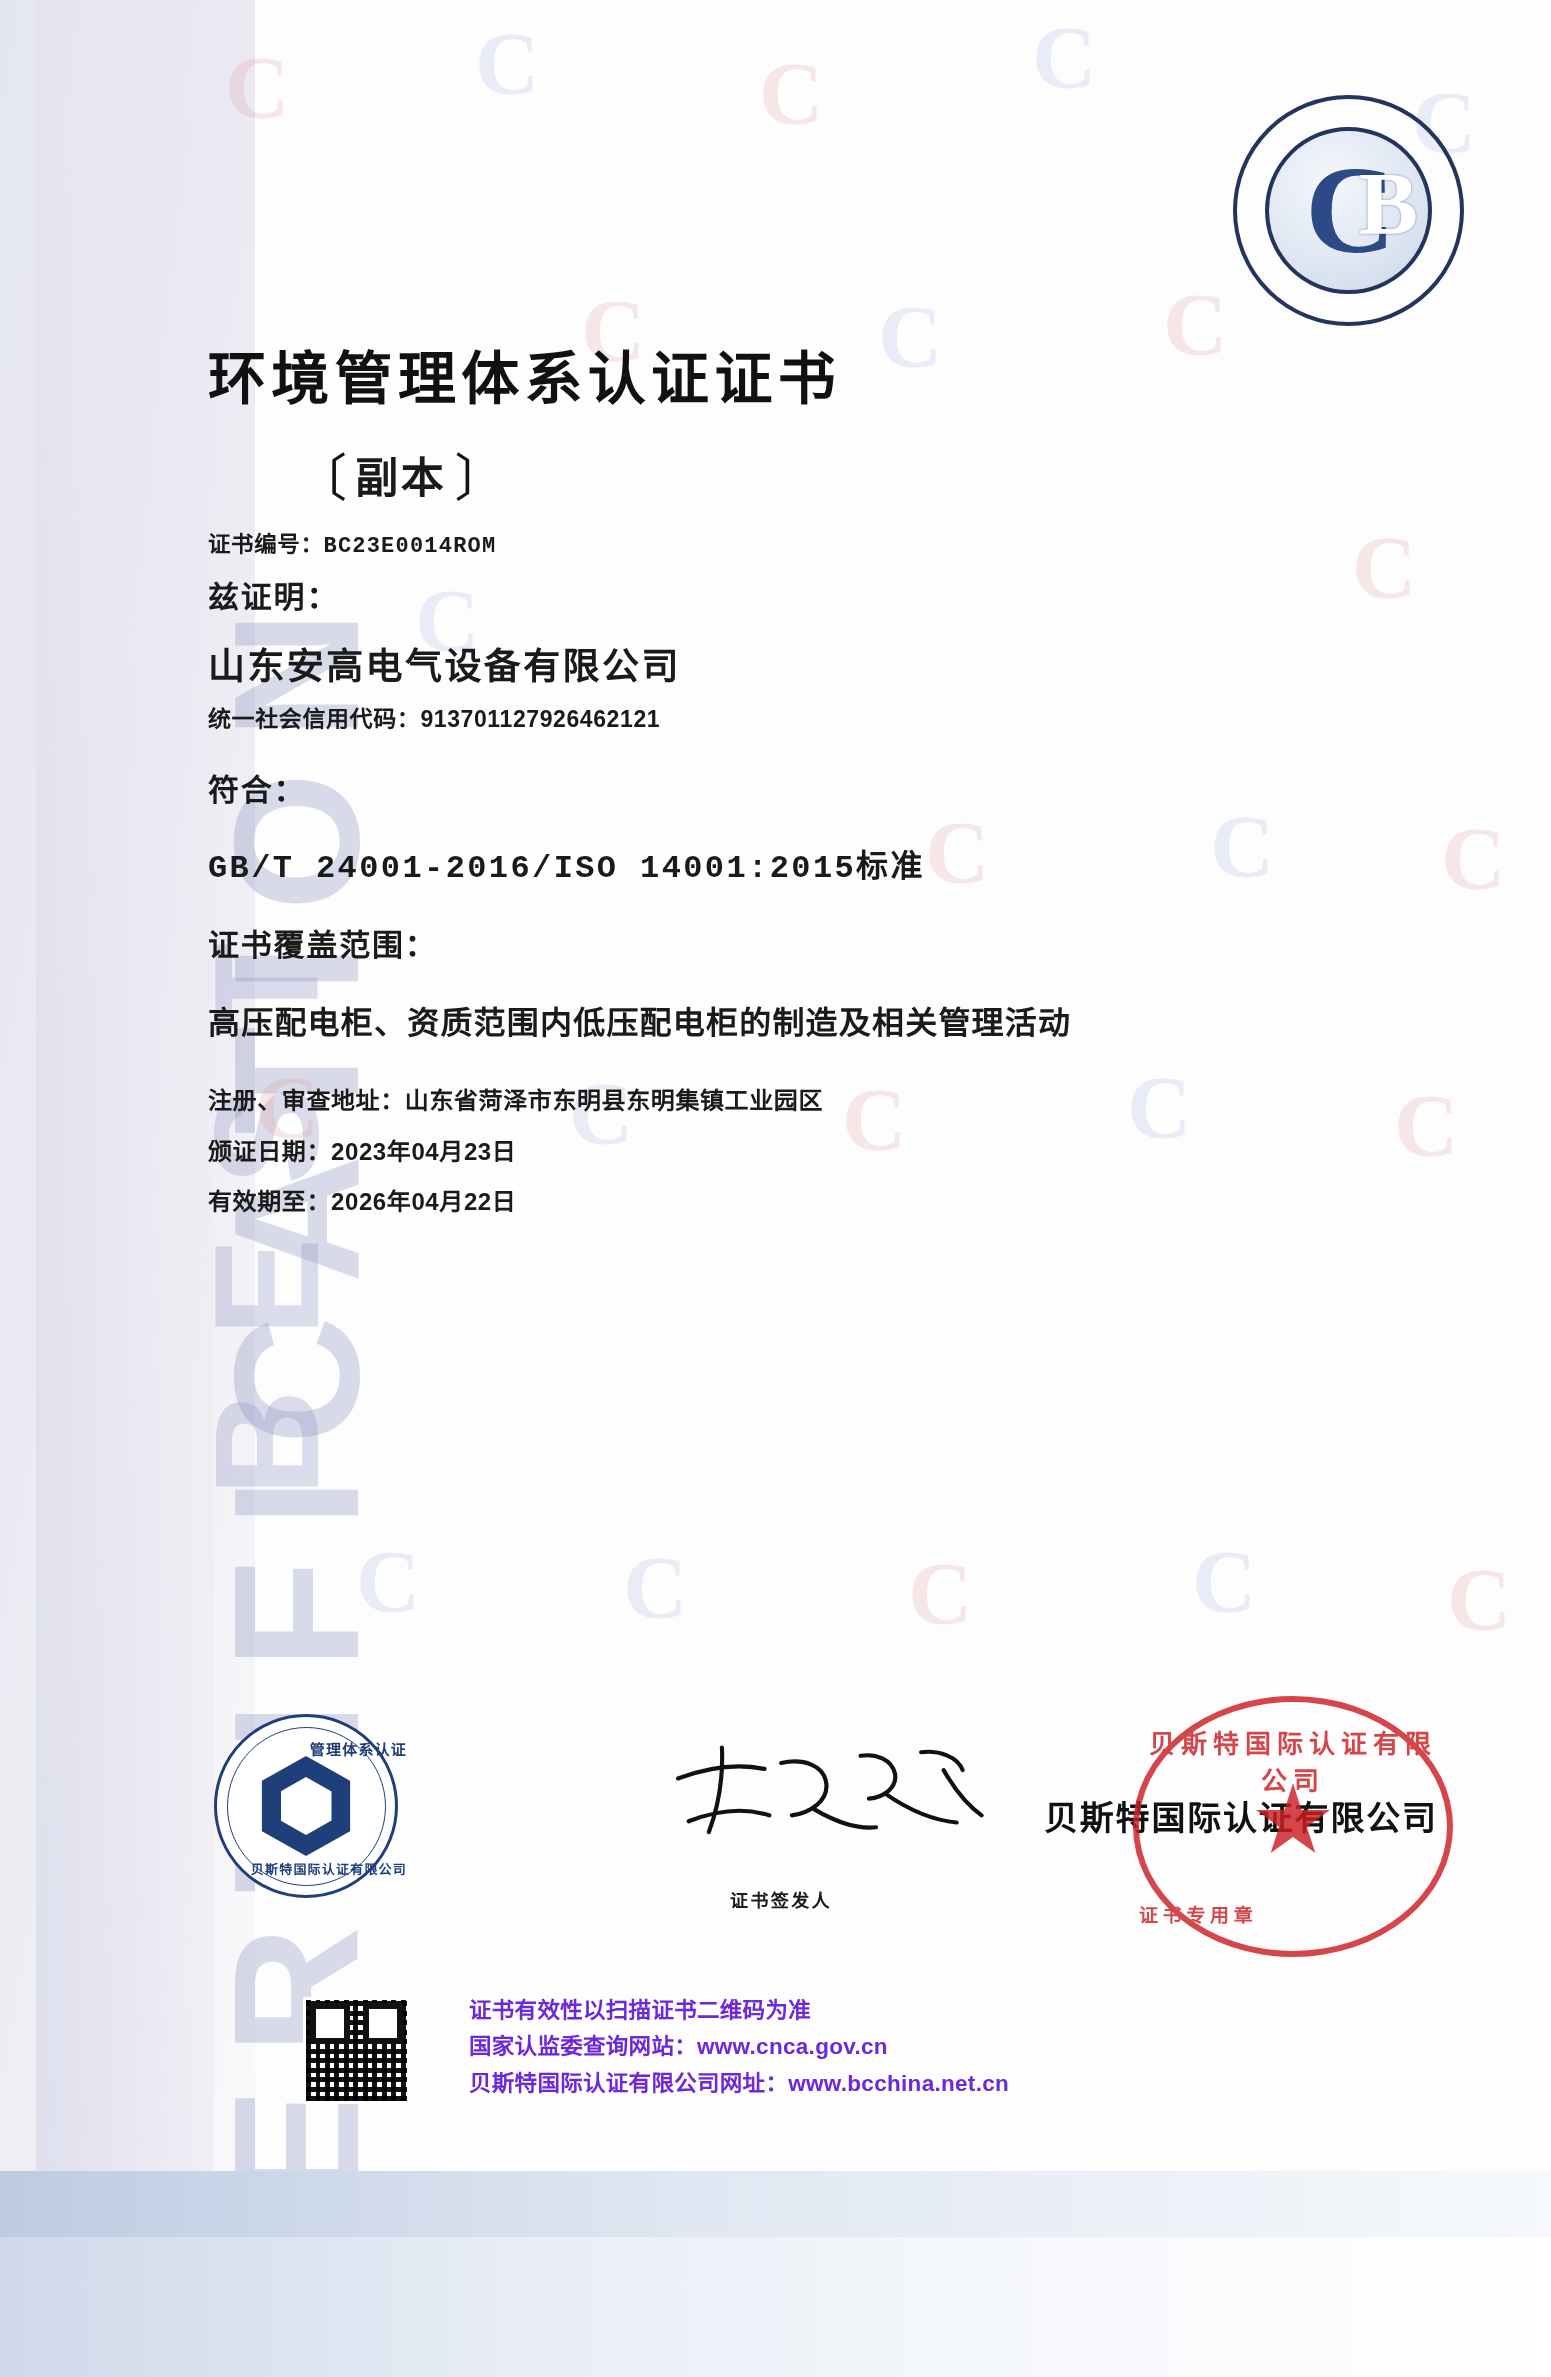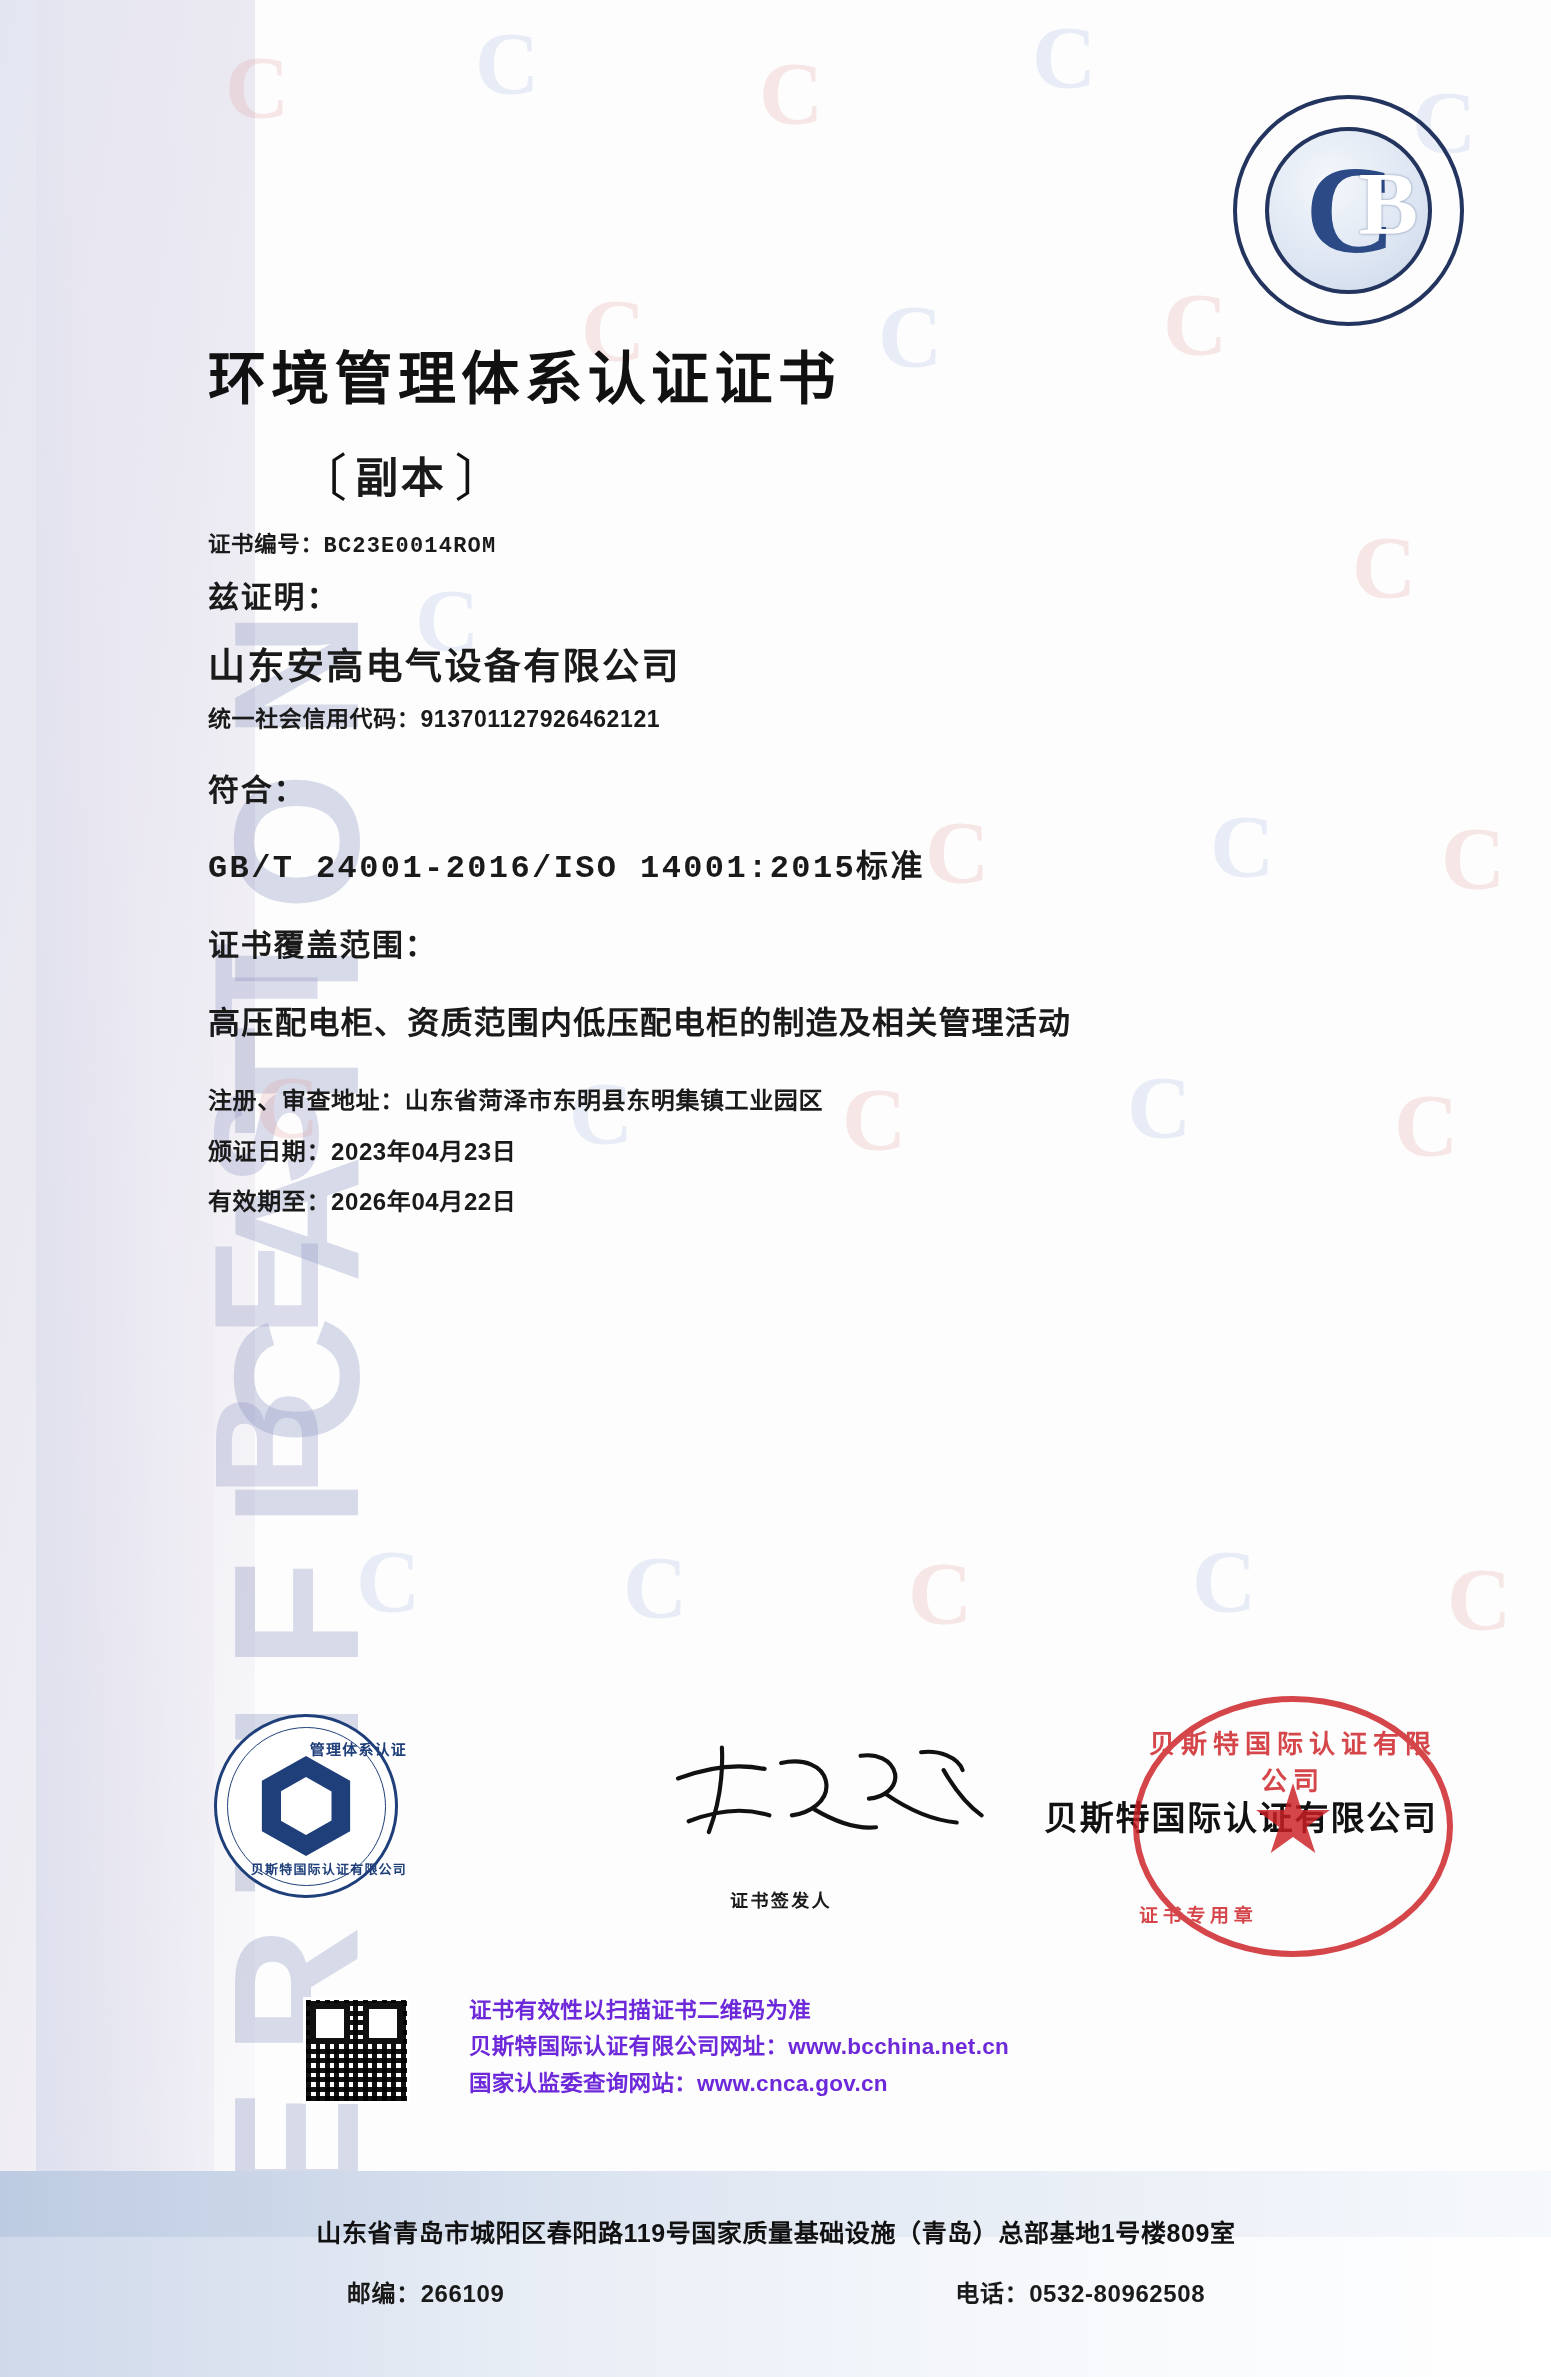--- a/index.html
+++ b/index.html
@@ -555,28 +555,21 @@
       <div class="arc-top">贝斯特国际认证有限公司</div>
       <div class="star"></div>
       <div class="arc-bot">证书专用章</div>
     </div>
   </div>
 
   <div class="notes-area">
     <div class="qr"></div>
     <div class="notes">
       <div>证书有效性以扫描证书二维码为准</div>
+      <div>国家认监委查询网站：www.cnca.gov.cn</div>
       <div>贝斯特国际认证有限公司网址：www.bcchina.net.cn</div>
-      <div>国家认监委查询网站：www.cnca.gov.cn</div>
     </div>
   </div>
 
   <div class="footer-band"></div>
-  <div class="footer-inner">
-    <div class="footer-addr">山东省青岛市城阳区春阳路119号国家质量基础设施（青岛）总部基地1号楼809室</div>
-    <div class="footer-row2">
-      <span>邮编：266109</span>
-      <span>电话：0532-80962508</span>
-    </div>
-  </div>
 
 </div>
 
 
 </body></html>

